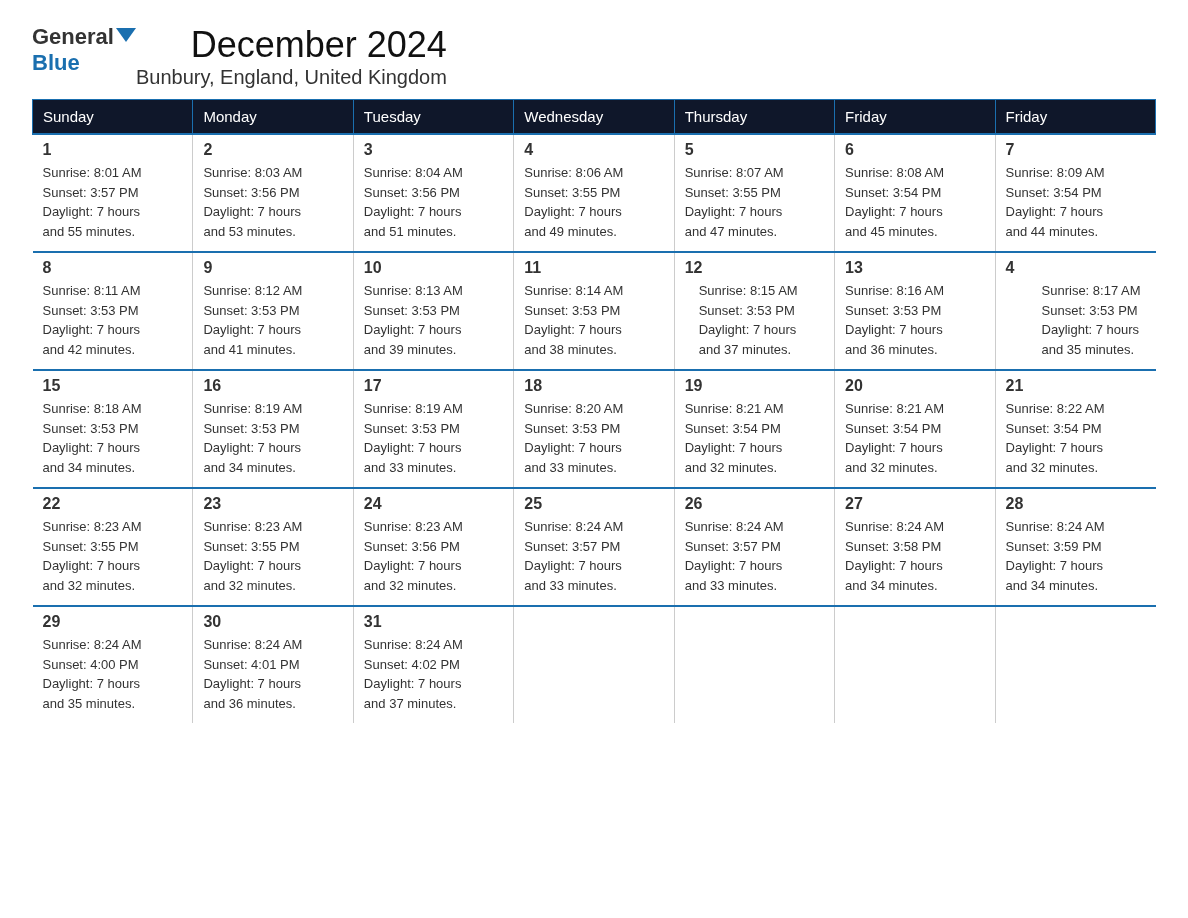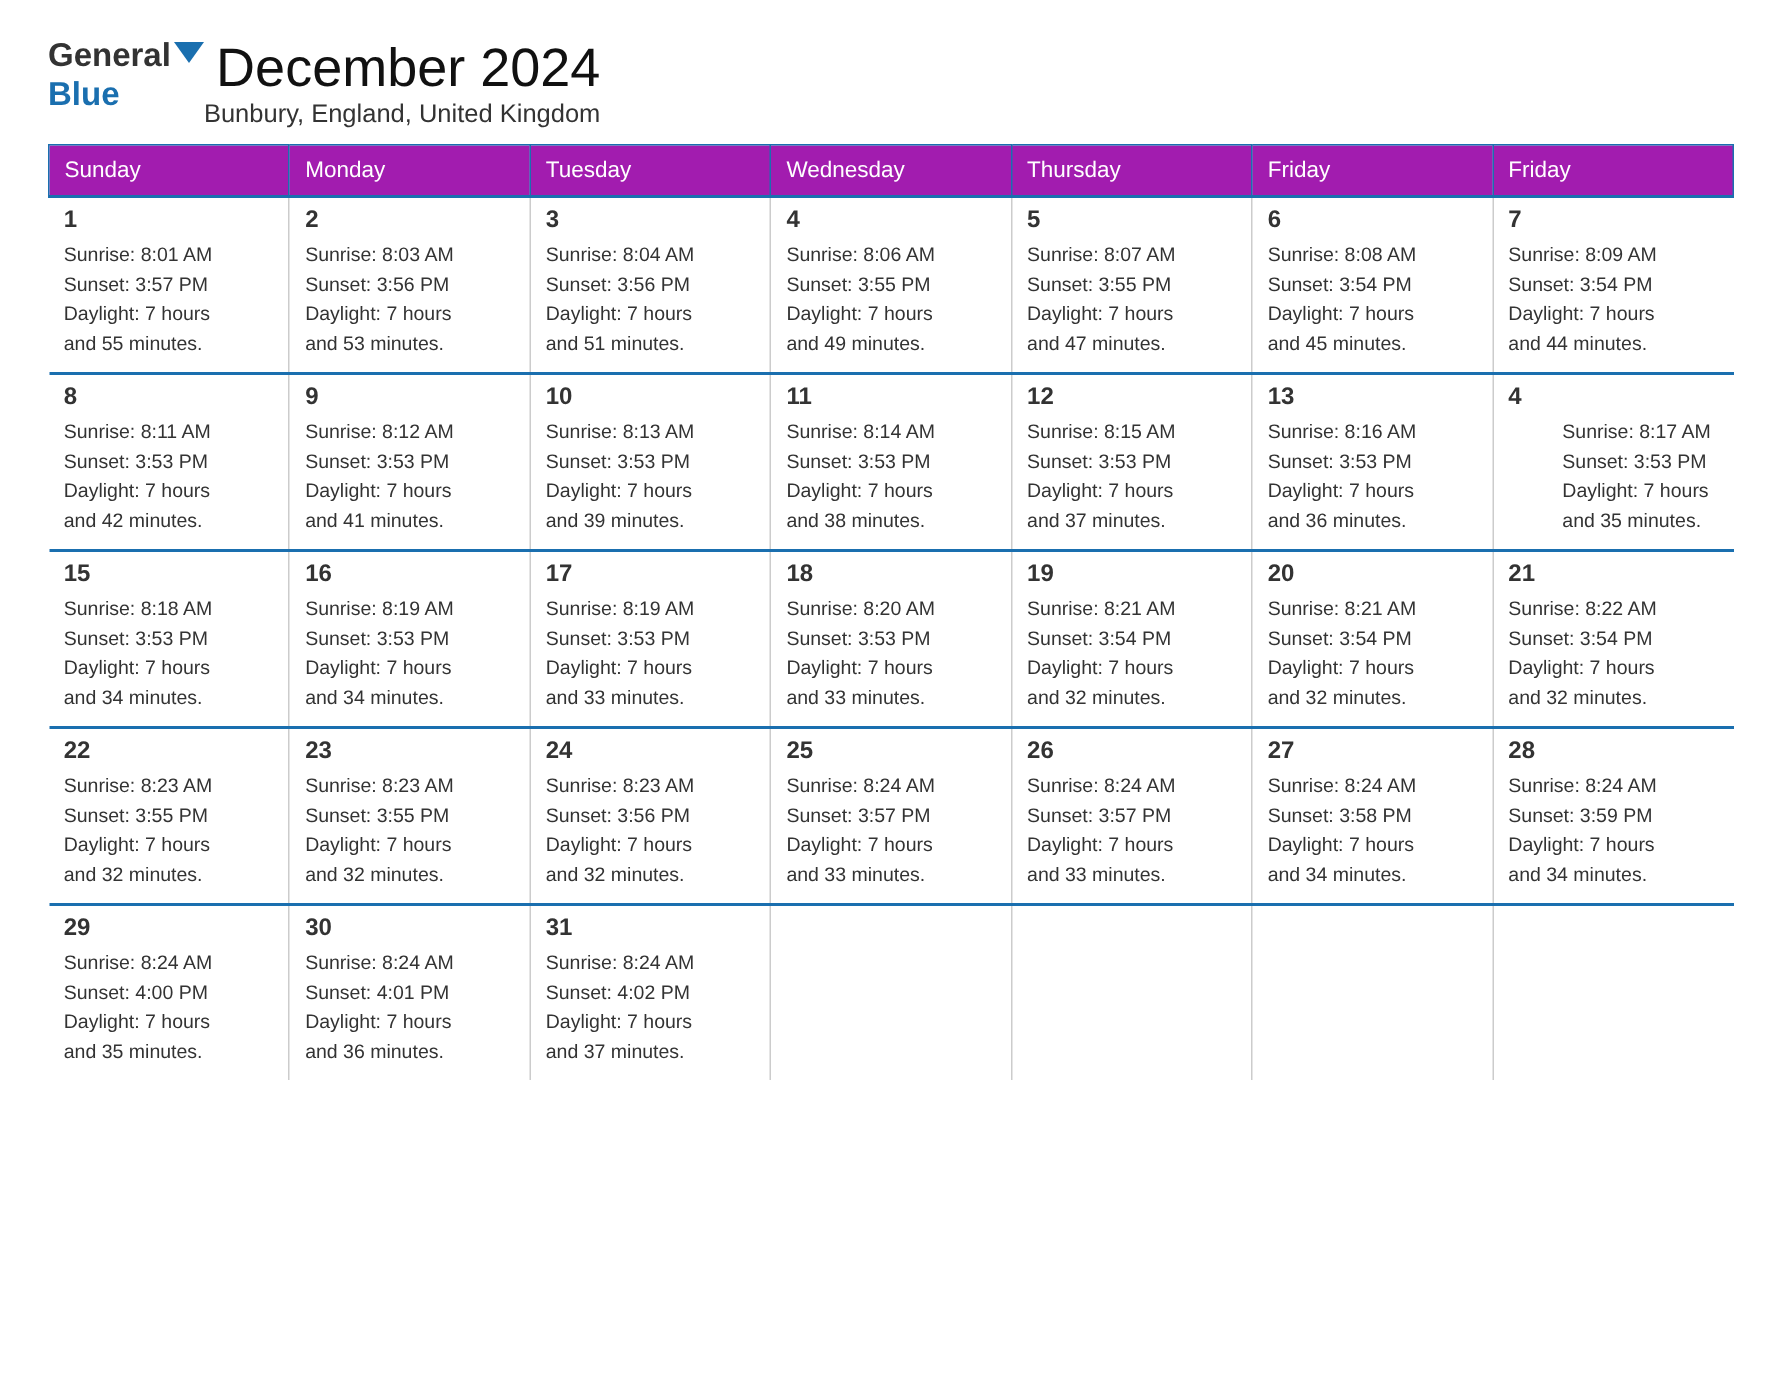--- a/index.html
+++ b/index.html
@@ -51,31 +51,31 @@
     }
     .title-block {
       text-align: right;
     }
     .month-title {
       font-size: 36px;
       font-weight: normal;
       color: #111;
     }
     .location-title {
-      font-size: 17px;
+      font-size: 20px;
       color: #333;
       font-weight: normal;
     }
     table {
       width: 100%;
       border-collapse: collapse;
       margin-top: 10px;
     }
     thead tr {
-      background-color: #a21caf;
+      background-color: #0f172a;
     }
     thead th {
       color: #fff;
       font-size: 15px;
       font-weight: normal;
       padding: 8px 10px;
       text-align: left;
       border: 1px solid #1a6faf;
     }
     tbody tr {
@@ -209,21 +209,21 @@
         </td>
         <td>
           <span class="day-num">11</span>
           <div class="day-info" style="white-space: pre-line;">Sunrise: 8:14 AM
 Sunset: 3:53 PM
 Daylight: 7 hours
 and 38 minutes.</div>
         </td>
         <td>
           <span class="day-num">12</span>
-          <div class="day-info" style="white-space: pre-line;">Sunrise: 8:15 AM
+          <div class="day-info" style="white-space: pre-line; margin-left: 14px;">Sunrise: 8:15 AM
 Sunset: 3:53 PM
 Daylight: 7 hours
 and 37 minutes.</div>
         </td>
         <td>
           <span class="day-num">13</span>
           <div class="day-info" style="white-space: pre-line;">Sunrise: 8:16 AM
 Sunset: 3:53 PM
 Daylight: 7 hours
 and 36 minutes.</div>

